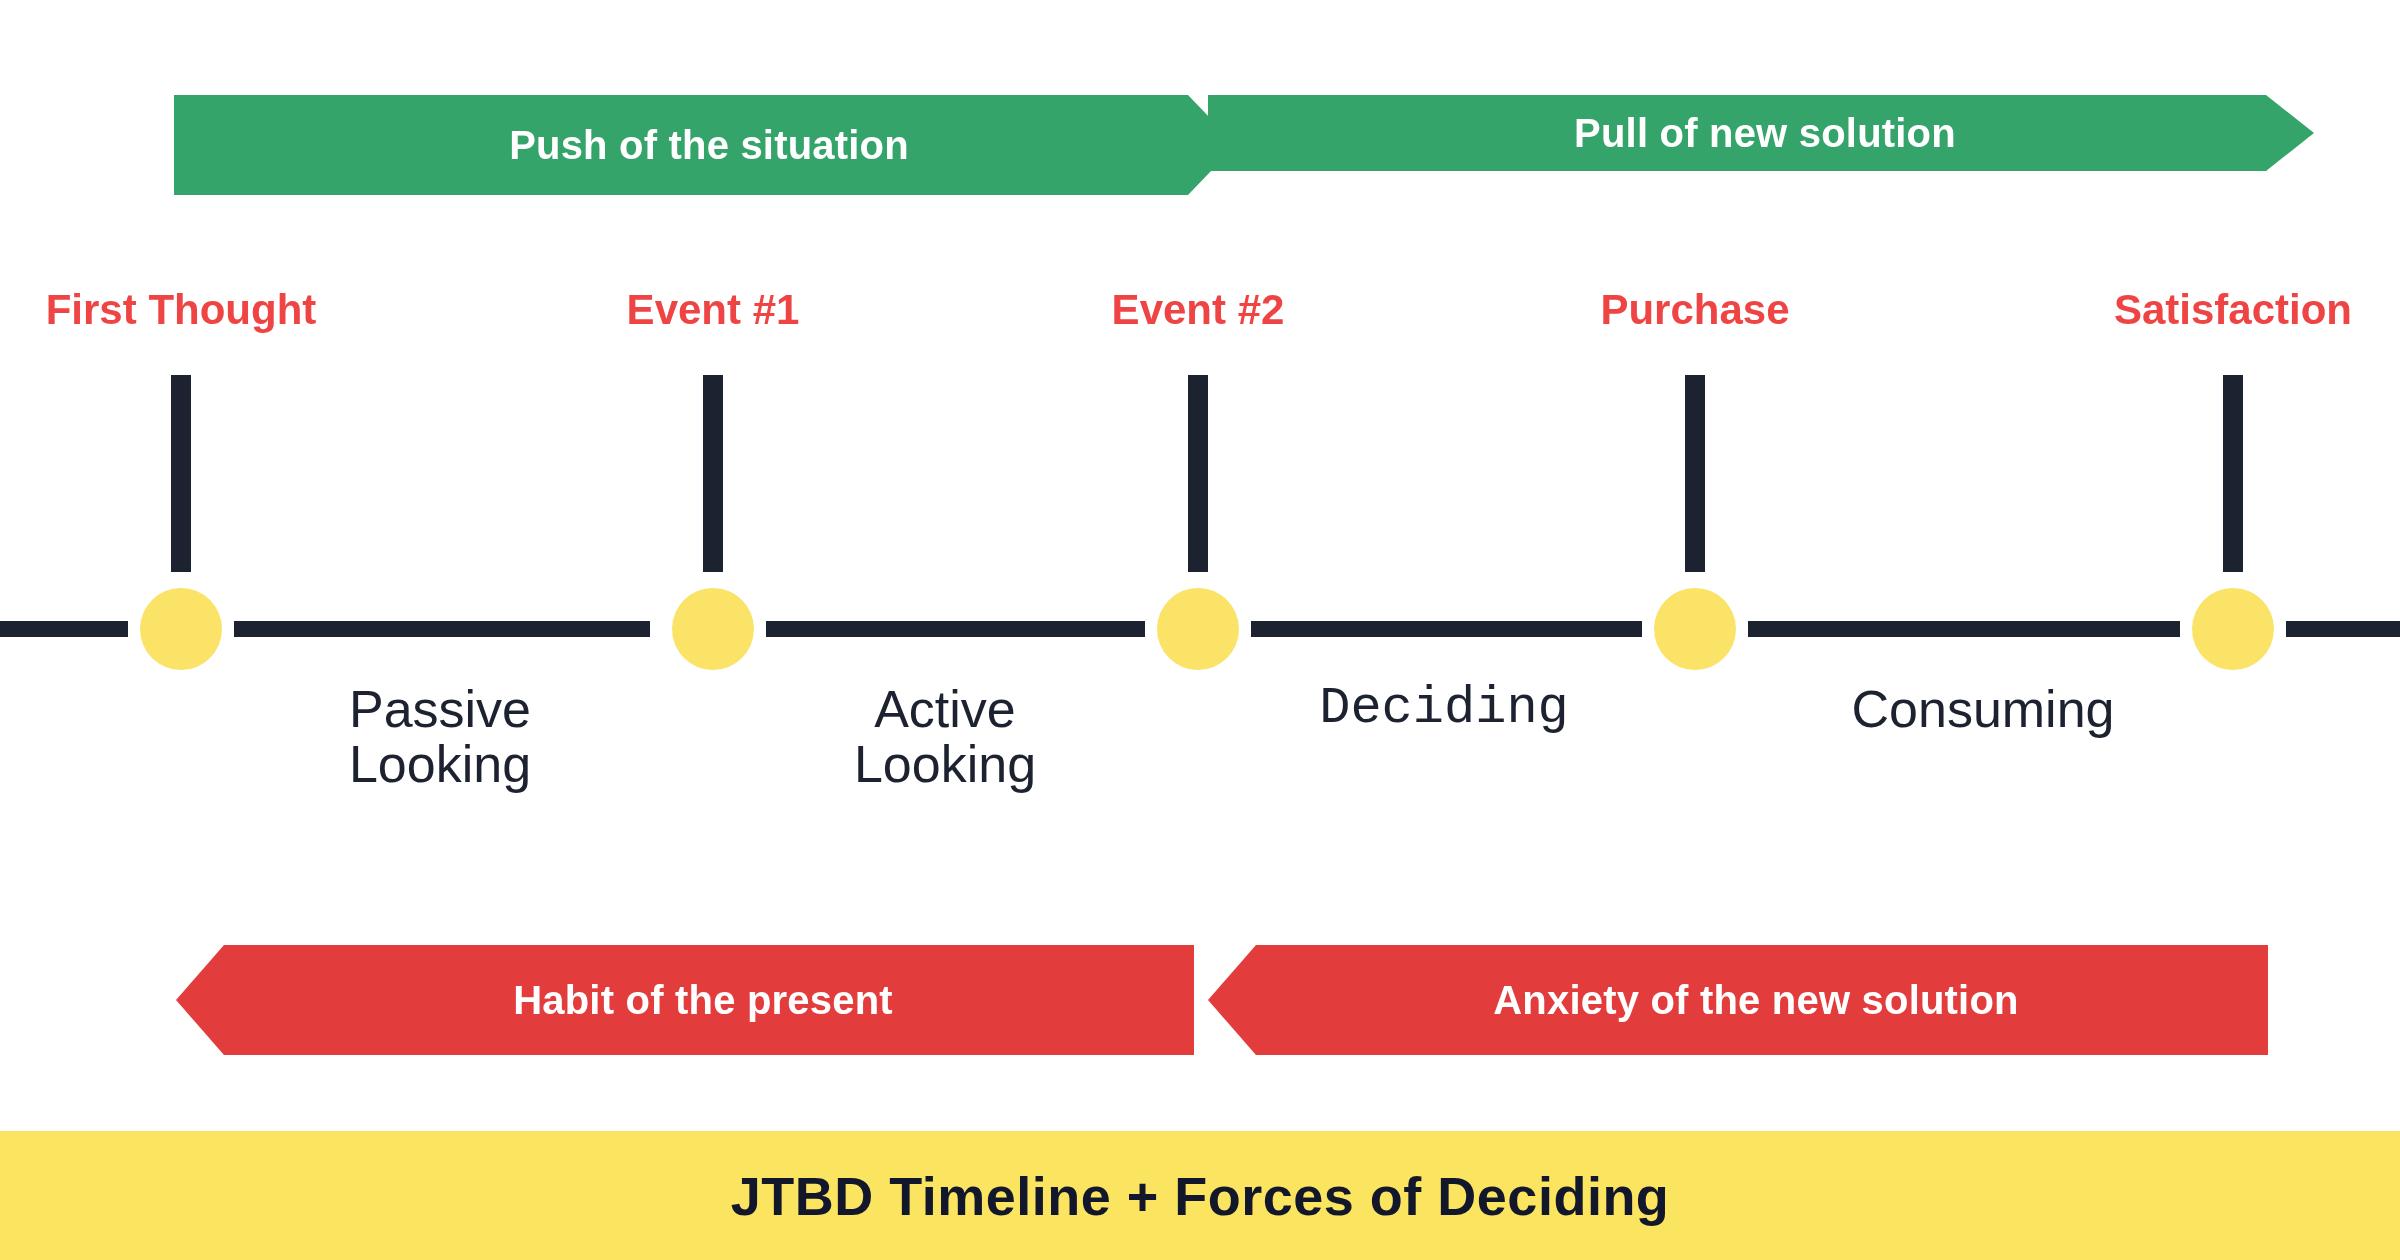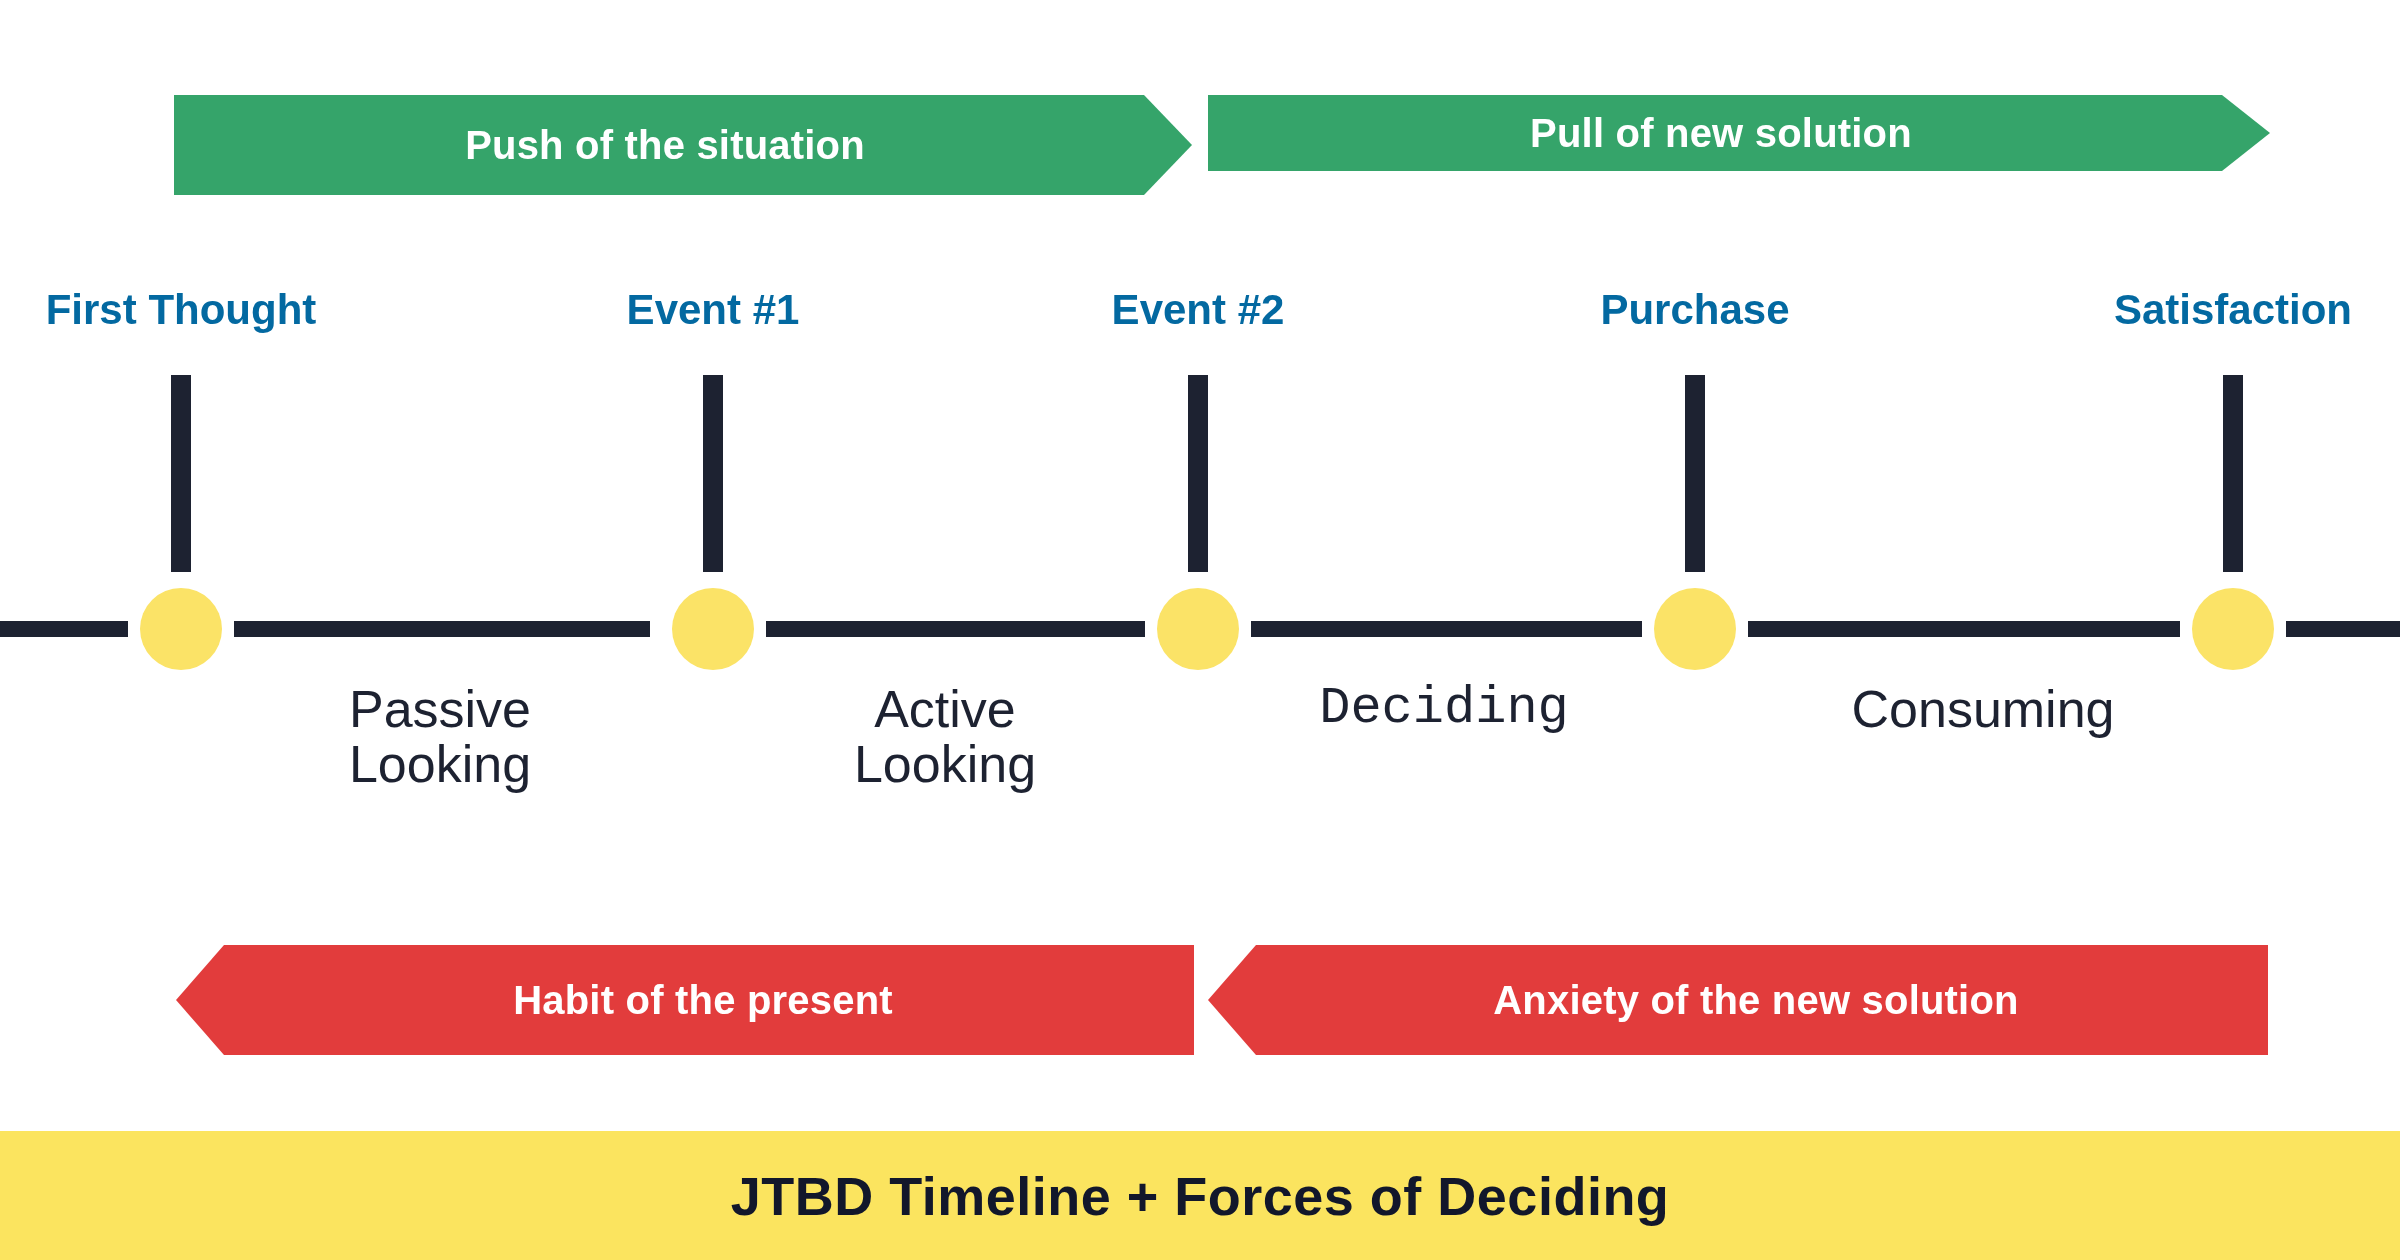--- a/index.html
+++ b/index.html
@@ -31,20 +31,21 @@
     white-space: nowrap;
   }
   .force-arrow.green {
     background: #35A46A;
   }
   .force-arrow.red {
     background: #E23C3C;
   }
   .arrow-right {
     clip-path: polygon(0 0, calc(100% - 48px) 0, 100% 50%, calc(100% - 48px) 100%, 0 100%);
+    padding-left: 44px;
   }
   .arrow-left {
     clip-path: polygon(48px 0, 100% 0, 100% 100%, 48px 100%, 0 50%);
   }
   .force-label-right { transform: translateX(-18px); }
   .force-label-left  { transform: translateX(18px); }
 
   
   .axis-seg {
     position: absolute;
@@ -65,21 +66,21 @@
     width: 20px;
     background: #1D2231;
     top: 375px;
     height: 197px;
   }
   .node-label {
     position: absolute;
     top: 286px;
     font-size: 42px;
     font-weight: bold;
-    color: #0369a1;
+    color: #ef4444;
     white-space: nowrap;
     transform: translateX(-50%);
   }
 
   
   .phase-label {
     position: absolute;
     top: 682px;
     font-size: 52px;
     color: #1D2231;

